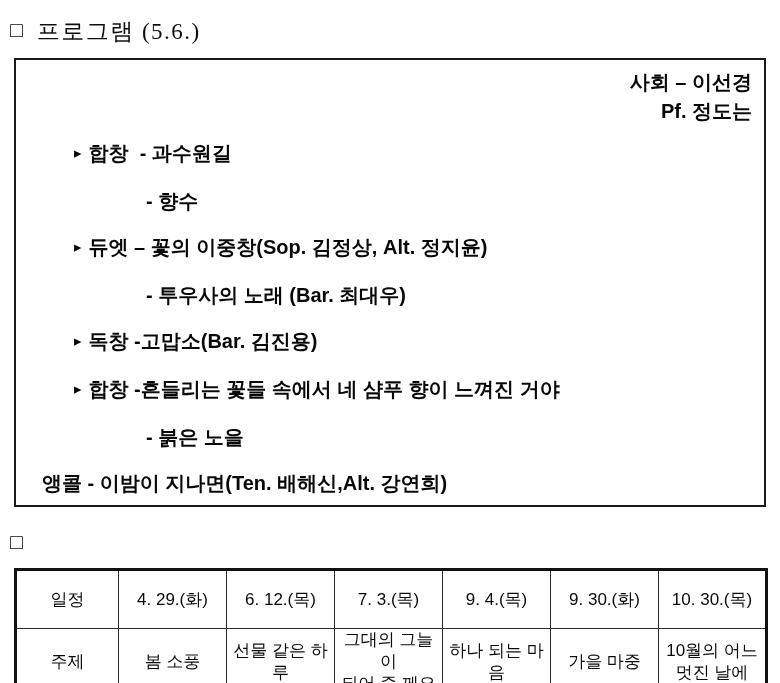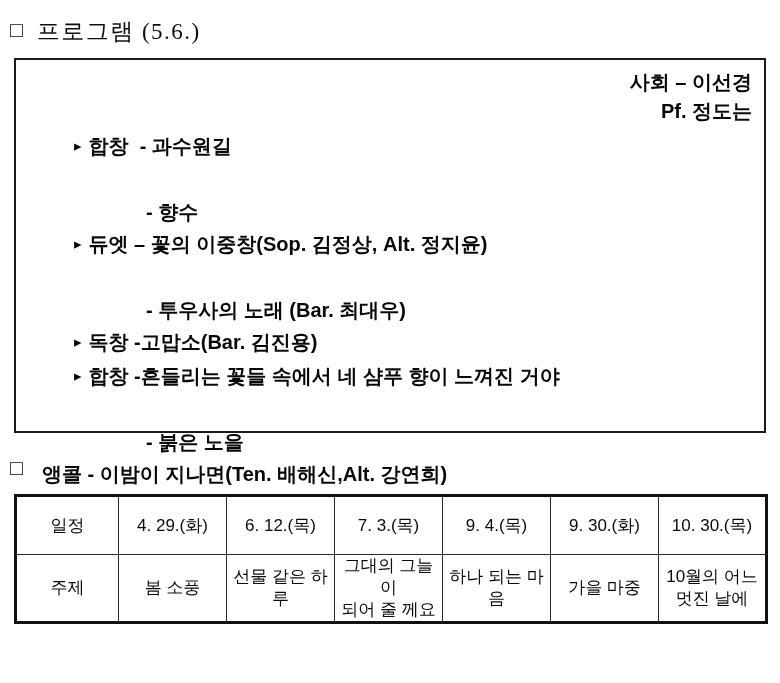--- a/index.html
+++ b/index.html
@@ -37,52 +37,52 @@
     top: -1px;
   }
   .title-1 { padding-top: 15px; height: 32px; }
   .title-2 { margin-top: 21px; height: 30px; }
 
   
   .program-box {
     box-sizing: border-box;
     margin: 11px 14px 0 14px;
     width: 752px;
-    height: 375px;
+    height: 449px;
     border: 2px solid #1a1a1a;
     background: #ffffff;
     padding-top: 8px;
   }
   .meta-block {
     text-align: right;
     padding-right: 12px;
   }
   .meta-line {
     font-size: 20px;
     font-weight: 700;
     line-height: 29px;
     white-space: pre;
     color: #080808;
   }
   .program-lines { margin-top: 4px; }
   .p-line {
     font-size: 20px;
     font-weight: 700;
-    line-height: 32px;
+    line-height: 46px;
     white-space: pre;
     color: #080808;
   }
   .p-line .blt {
     font-size: 15px;
     margin-right: 7px;
     position: relative;
     top: -2px;
   }
   .p-line.bullet { padding-left: 58px; }
-  .p-line.sub    { padding-left: 130px; margin-top: 32px; }
+  .p-line.sub    { padding-left: 130px; }
   .p-line.encore { padding-left: 26px; }
 
   
   .schedule-table {
     margin: 10px 14px 0 14px;
     border-collapse: collapse;
     table-layout: fixed;
     width: 752px;
     font-size: 17px;
     color: #0a0a0a;

